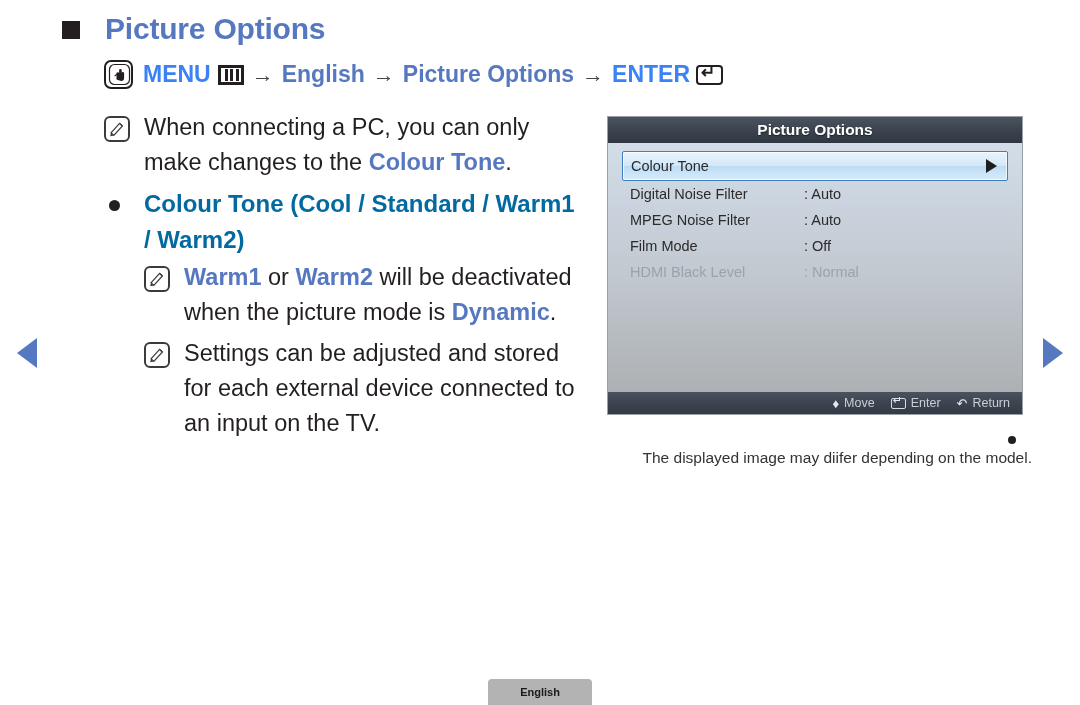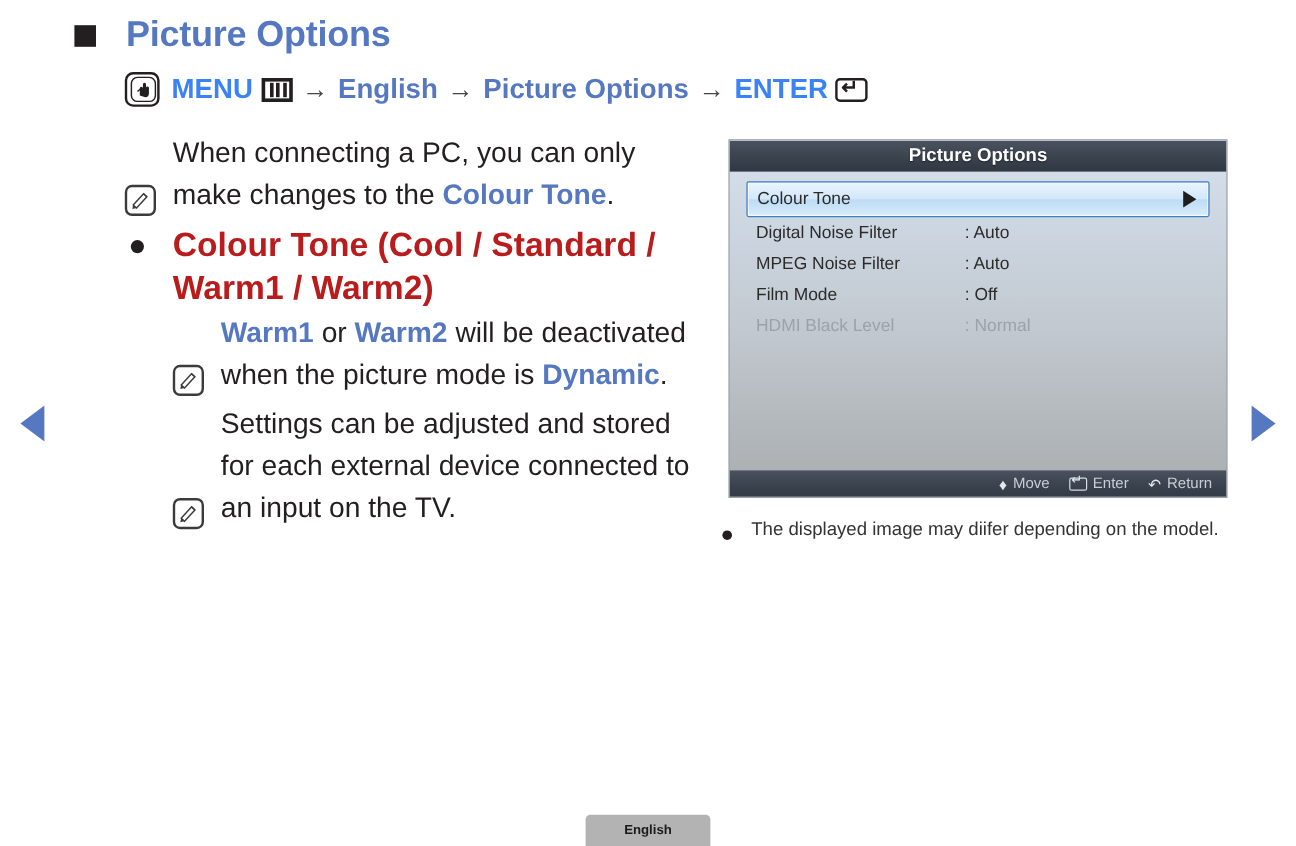--- a/index.html
+++ b/index.html
@@ -142,21 +142,21 @@
 
   
   .left-col {
     position: absolute;
     left: 104px;
     top: 110px;
     width: 480px;
   }
   .note {
     display: flex;
-    align-items: flex-end;
+    align-items: flex-start;
     margin-bottom: 6px;
   }
   .note-indent { margin-left: 40px; }
 
   .icon-note {
     width: 26px;
     height: 26px;
     border: 2px solid #3b3b3b;
     border-radius: 6px;
     flex: none;
@@ -185,24 +185,24 @@
     width: 11px;
     height: 11px;
     border-radius: 50%;
     background: #231f20;
     flex: none;
     margin-top: 14px;
     margin-left: 5px;
     margin-right: 24px;
   }
   .bullet-text {
-    font-size: 28px;
+    font-size: 24px;
     line-height: 36px;
     font-weight: bold;
-    color: #b91c1c;
+    color: #0369a1;
   }
 
   
   .osd {
     position: absolute;
     left: 608px;
     top: 117px;
     width: 414px;
     height: 297px;
     background: linear-gradient(to bottom,
@@ -293,21 +293,22 @@
     color: #e3e8ee;
   }
 
   
   .caption {
     position: absolute;
     left: 602px;
     top: 428px;
     width: 430px;
     display: flex;
-    align-items: center;
+    align-items: flex-end;
+    flex-direction: column;
   }
   .caption-dot {
     width: 8px;
     height: 8px;
     border-radius: 50%;
     background: #231f20;
     flex: none;
     margin-top: 8px;
     margin-right: 16px;
   }

